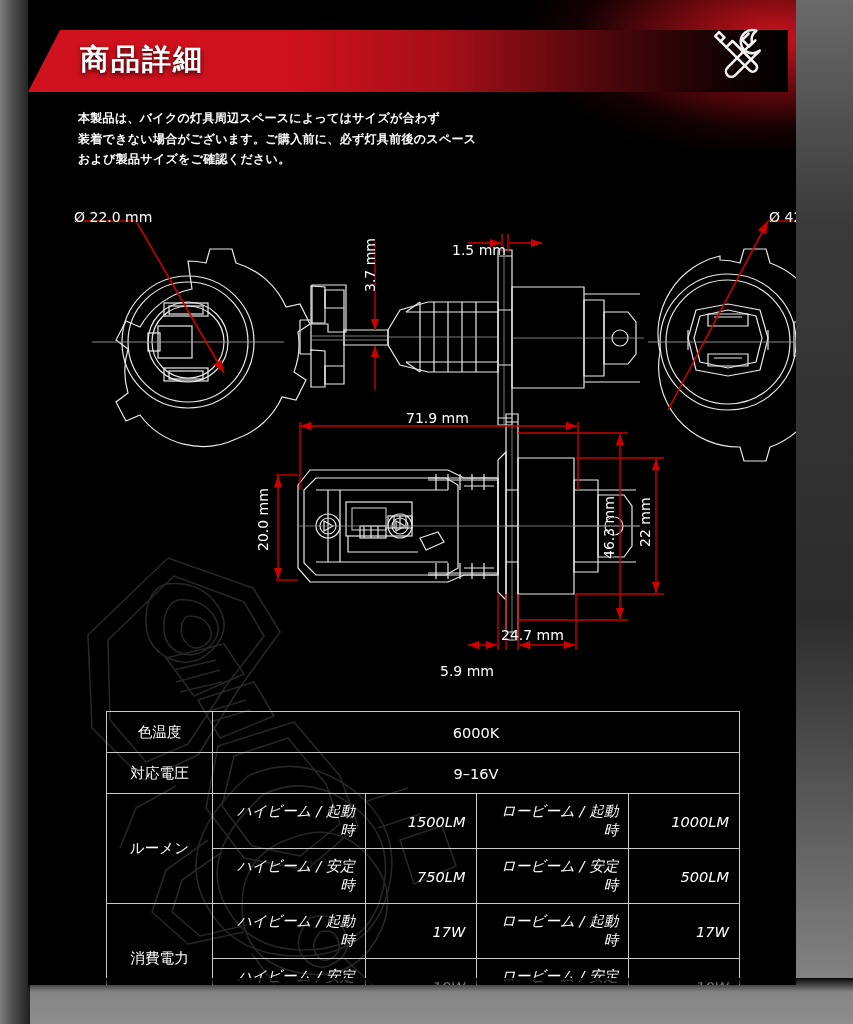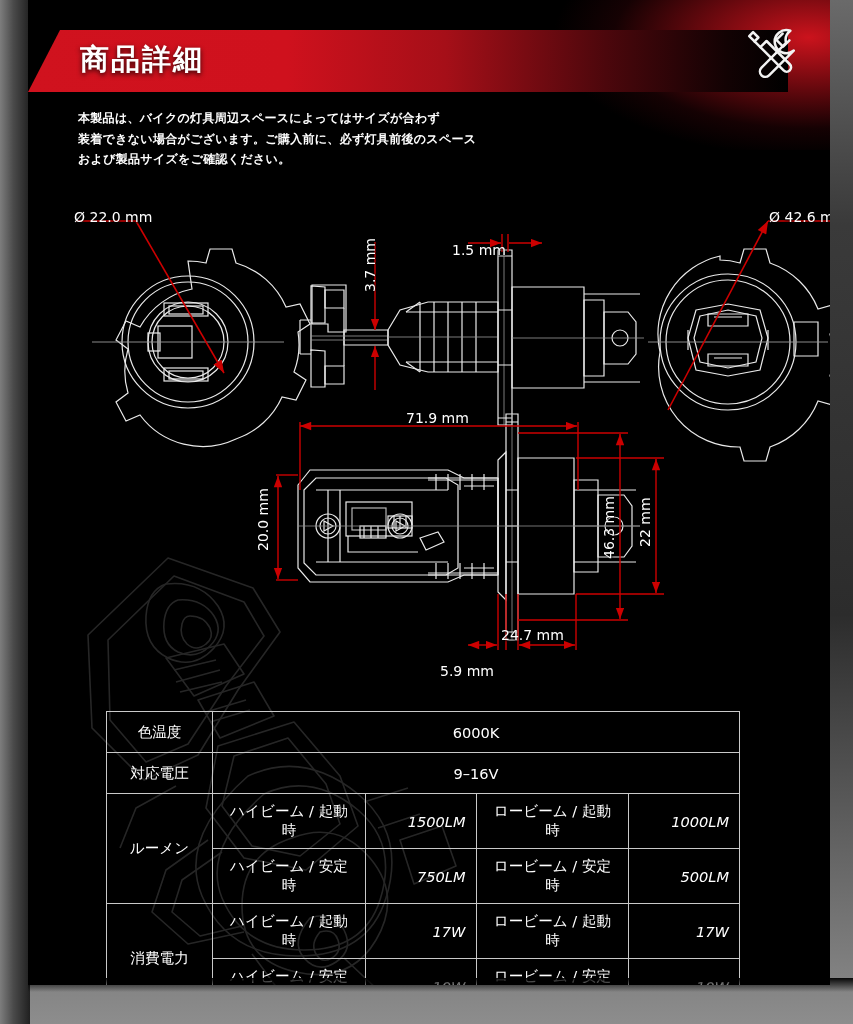--- a/index.html
+++ b/index.html
@@ -12,21 +12,21 @@
   #frame{
     position:absolute;inset:0;
     background:linear-gradient(180deg,#6a6a6a 0%,#3a3a3a 22%,#2c2c2c 60%,#8d8d8d 100%);
   }
   #frame:before{
     content:"";position:absolute;left:0;top:0;width:30px;height:100%;
     background:linear-gradient(90deg,#7d7d7d 0%,#4a4a4a 45%,#202020 100%);
   }
   #panel{
     position:absolute;left:28px;top:0;width:768px;height:985px;
-    background:#000;overflow:hidden;padding-left:34px;
+    background:#000;overflow:hidden;
   }
   #panelshadow{
     position:absolute;left:28px;top:978px;width:825px;height:14px;
     background:linear-gradient(180deg,rgba(0,0,0,.95),rgba(0,0,0,0));
   }
 
   
   #headerglow{
     position:absolute;right:0;top:0;width:430px;height:150px;
     background:radial-gradient(ellipse 300px 140px at 95% 25%,
@@ -69,21 +69,21 @@
     border-collapse:collapse;background:transparent;
     font-family:"DejaVu Sans","Liberation Sans",sans-serif;
   }
   #spec td{
     border:1px solid #c9c9c9;
     color:#fff;font-size:14.6px;
     padding:8px 10px;height:24px;background:transparent;margin-left:8px;
   }
   td.lbl{width:108px;text-align:center;}
   td.wide{text-align:center;}
-  td.sub{width:170px;padding-left:14px;text-align:center;}
+  td.sub{width:170px;padding-left:14px;text-align:right;font-style:italic;}
   td.val{width:100px;padding-left:10px;text-align:right;font-style:italic;}
 </style>
 </head>
 <body>
 
 <div id="frame"></div>
 <div id="panel">
 
   <div id="headerglow"></div>
   <div id="banner"></div>

